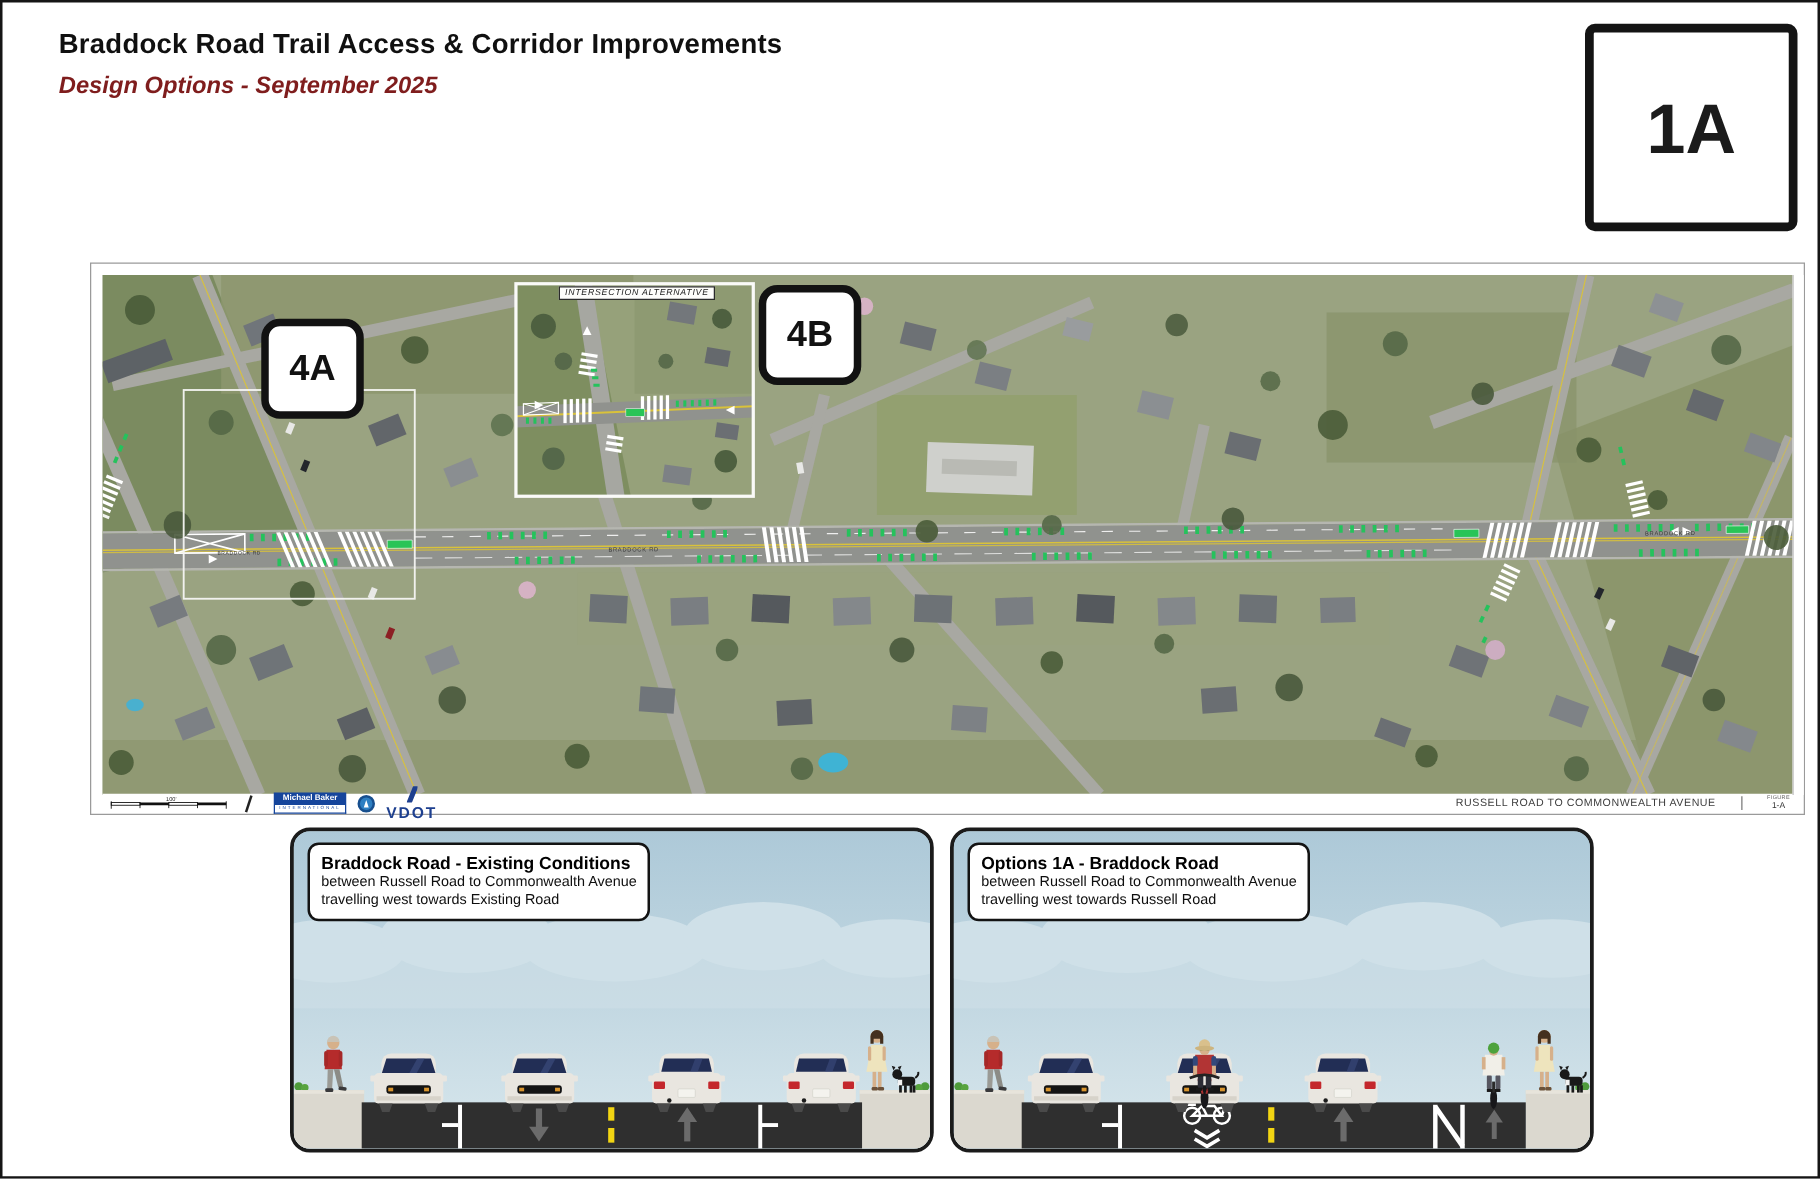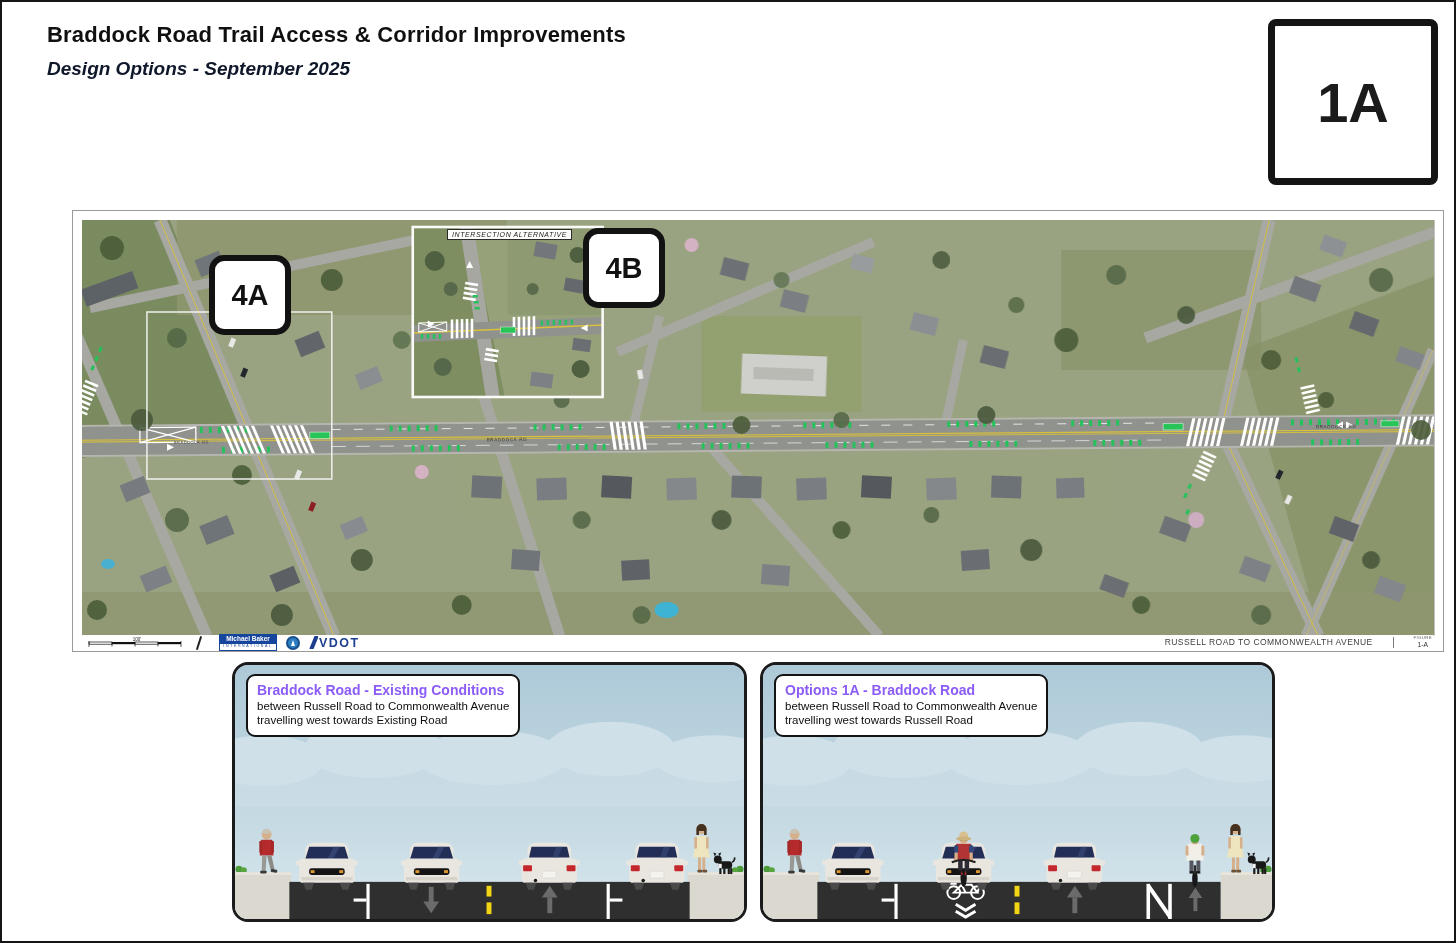--- a/index.html
+++ b/index.html
@@ -1,62 +1,62 @@
 <!DOCTYPE html>
 <html><head>
 <meta charset="utf-8">
 <style>
   html,body{margin:0;padding:0;background:#e9e9e9;}
   .page{position:relative;width:1456px;height:943px;background:#fff;border:2px solid #151515;
         box-sizing:border-box;font-family:"Liberation Sans",sans-serif;overflow:hidden;}
   .page-title{position:absolute;left:45px;top:20px;font-size:22px;font-weight:bold;color:#101010;letter-spacing:.2px;}
-  .page-subtitle{position:absolute;left:45px;top:56px;font-size:19px;font-weight:bold;font-style:italic;color:#0f172a;}
+  .page-subtitle{position:absolute;left:45px;top:56px;font-size:19px;font-weight:bold;font-style:italic;color:#7f1d1d;}
   .sheet-badge{position:absolute;top:17px;right:16px;width:156px;height:152px;background:#fff;
         border:7px solid #141414;border-radius:8px;display:flex;align-items:center;justify-content:center;
         font-size:56px;font-weight:bold;color:#1b1b1b;}
   .map-panel{position:absolute;left:70px;top:208px;width:1372px;height:442px;background:#fff;
         border:1px solid #9a9a9a;box-sizing:border-box;}
   .aerial-wrap{position:absolute;left:9px;top:9px;right:8px;height:416px;overflow:hidden;background:#9aa381;}
   .aerial-wrap svg.aerial{display:block;width:100%;height:100%;}
   .badge{position:absolute;background:#fff;border:6px solid #121212;border-radius:15px;
         display:flex;align-items:center;justify-content:center;font-weight:bold;font-size:29px;color:#121212;
         box-sizing:border-box;width:82px;height:80px;z-index:4;}
   .badge-4a{left:127px;top:35px;}
-  .badge-4b{left:501px;top:8px;}
+  .badge-4b{left:525px;top:8px;}
   .inset-label{position:absolute;left:365px;top:9px;z-index:5;background:#fdfdfb;border:1px solid #2a2a2a;
         padding:1px 4px;font-size:7px;font-style:italic;letter-spacing:.6px;color:#1c1c1c;white-space:nowrap;}
   .map-rightstrip{position:absolute;top:9px;right:0;width:8px;height:416px;background:#fff;border-left:1px solid #c2c2c2;z-index:6;}
   .map-footer{position:absolute;left:9px;right:8px;bottom:1px;height:15px;display:flex;
         align-items:center;justify-content:space-between;background:#fff;}
   .mf-left{display:flex;align-items:center;gap:9px;padding-left:5px;}
   .divider-slash{width:14px;height:12px;position:relative;}
   .divider-slash::after{content:"";position:absolute;left:2px;top:-1px;width:1.5px;height:14px;background:#222;transform:rotate(18deg);}
   .mb-logo{width:58px;line-height:1;}
   .mb-top{background:#15459c;color:#fff;font-size:6.5px;font-weight:bold;text-align:center;padding:2px 0 1.5px;}
   .mb-bottom{font-size:3.6px;color:#15459c;letter-spacing:1.6px;text-align:center;border:.5px solid #15459c;border-top:none;padding:1px 0 .5px;}
   .city-logo{width:14px;height:14px;border-radius:50%;background:#2e7fc2;border:2px solid #174f8e;position:relative;box-sizing:border-box;}
   .city-logo::after{content:"";position:absolute;left:3px;top:2px;width:0;height:0;
         border-left:2.5px solid transparent;border-right:2.5px solid transparent;border-bottom:6px solid #fff;}
-  .vdot{display:flex;align-items:center;gap:1px;}
+  .vdot{display:flex;align-items:center;gap:1px;flex-direction:column;}
   .vdot-swoosh{width:9px;height:13px;overflow:hidden;position:relative;}
   .vdot-swoosh::after{content:"";position:absolute;left:3px;top:-2px;width:3.5px;height:17px;background:#1d3f8f;transform:rotate(22deg);border-radius:2px;}
   .vdot-text{font-size:12.5px;font-weight:bold;color:#1d3f8f;letter-spacing:1.5px;}
   .mf-right{display:flex;align-items:center;gap:20px;padding-right:3px;}
   .extent-label{font-size:8.5px;color:#3d3d3d;letter-spacing:.45px;}
   .fig-divider{width:1px;height:11px;background:#7a7a7a;}
   .fig-block{display:flex;flex-direction:column;align-items:center;line-height:1;}
   .fig-caption{font-size:4.4px;color:#666;letter-spacing:.3px;}
   .fig-number{font-size:6.8px;color:#333;margin-top:1px;}
   .sections{position:absolute;left:230px;top:660px;display:flex;gap:13px;}
   .xsection{position:relative;width:515px;height:260px;border:3px solid #1b1b1b;border-radius:16px;
         overflow:hidden;box-sizing:border-box;background:#bcd4df;}
   .xsection svg{display:block;width:100%;height:100%;}
   .caption{position:absolute;left:11px;top:9px;background:#fff;border:2px solid #131313;border-radius:9px;
         padding:6px 9px 7px;z-index:3;}
-  .caption h3{margin:0 0 1px;font-size:14px;font-weight:bold;color:#8b5cf6;}
+  .caption h3{margin:0 0 1px;font-size:14px;font-weight:bold;color:#000000;}
   .caption p{margin:0;font-size:11.5px;font-weight:normal;line-height:1.25;color:#0e0e0e;}
 </style>
 </head>
 <body>
 
 <svg width="0" height="0" style="position:absolute" aria-hidden="true">
 <defs>
   <linearGradient id="sky" x1="0" y1="0" x2="0" y2="1">
     <stop offset="0" stop-color="#adc9d8"></stop>
         <stop offset="0.55" stop-color="#c3d8e2"></stop>

